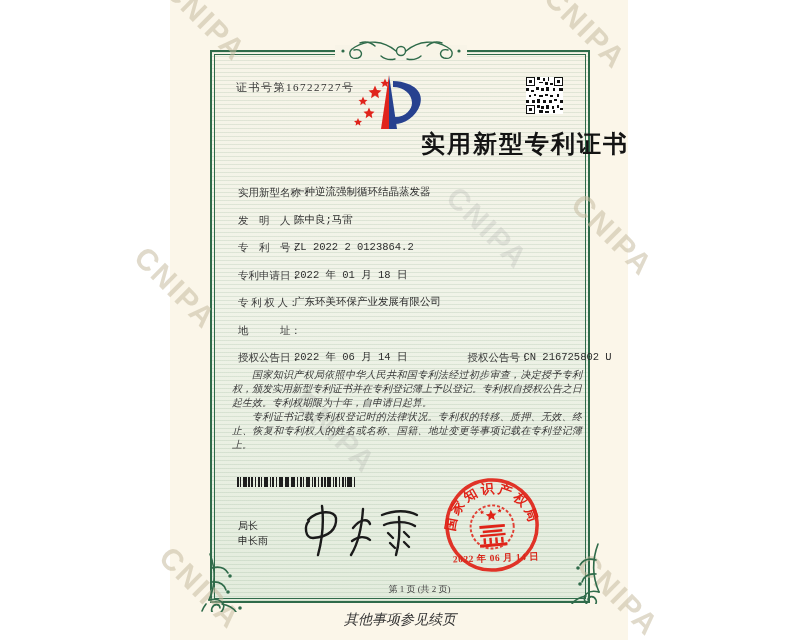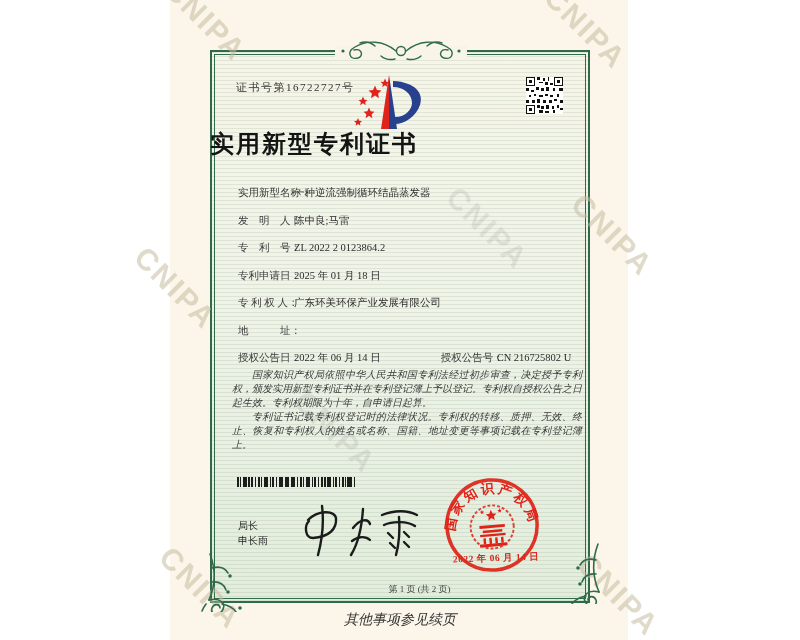--- a/index.html
+++ b/index.html
@@ -19,26 +19,26 @@
   .wm{position:absolute;font-family:"Liberation Sans","DejaVu Sans",sans-serif;
       font-weight:bold;font-size:30px;letter-spacing:2px;white-space:nowrap;
       transform:translate(-50%,-50%) rotate(45deg);pointer-events:none;}
   .wm.cream{color:rgba(198,188,160,0.55);}
   .wm.gray{color:rgba(150,150,150,0.20);}
   
   .content{position:absolute;left:210px;top:50px;width:419px;height:553px;z-index:4;}
   .cert-number{position:absolute;left:26px;top:30px;font-size:11px;letter-spacing:1.5px;color:#333;}
   .logo{position:absolute;left:142px;top:24px;width:78px;height:60px;}
   .qr{position:absolute;left:316px;top:27px;width:37px;height:37px;}
-  .title{position:absolute;left:0;top:78px;width:100%;text-align:left;
+  .title{position:absolute;left:0;top:78px;width:100%;text-align:right;
          font-size:24px;font-weight:bold;letter-spacing:2px;color:#141414;}
   .fields{position:absolute;left:28px;top:137px;width:330px;font-size:10.5px;line-height:11px;}
   .frow{display:flex;margin-bottom:16.5px;white-space:nowrap;}
   .lbl{display:inline-block;width:56px;flex:0 0 56px;color:#3a3a3a;}
-  .val{color:#2c2c2c;}
+  .val{color:#2c2c2c;font-family:Liberation Mono, monospace;}
   .grant2{margin-left:60px;}
   .paras{position:absolute;left:22px;top:318px;width:350px;font-size:10px;line-height:14px;
          font-style:italic;color:#3a3a3a;text-align:justify;}
   .paras p{margin:0;text-indent:2em;}
   .barcode{position:absolute;left:27px;top:427px;width:118px;height:10px;
        background:
         repeating-linear-gradient(90deg,#1d1d1d 0 1px,transparent 1px 3px),
         repeating-linear-gradient(90deg,#1d1d1d 0 2px,transparent 2px 7px),
         repeating-linear-gradient(90deg,#1d1d1d 0 1px,transparent 1px 11px);}
   .signer{position:absolute;left:28px;top:468px;font-size:10px;line-height:15px;color:#222;}
@@ -153,21 +153,21 @@
       <div class="frow">
         <span class="lbl">发　明　人：</span>
         <span class="val">陈中良;马雷</span>
       </div>
       <div class="frow">
         <span class="lbl">专　利　号：</span>
         <span class="val">ZL 2022 2 0123864.2</span>
       </div>
       <div class="frow">
         <span class="lbl">专利申请日：</span>
-        <span class="val">2025 年 01 月 18 日</span>
+        <span class="val">2022 年 01 月 18 日</span>
       </div>
       <div class="frow">
         <span class="lbl">专 利 权 人：</span>
         <span class="val">广东环美环保产业发展有限公司</span>
       </div>
       <div class="frow">
         <span class="lbl">地　　　址：</span>
       </div>
       <div class="frow">
         <span class="lbl">授权公告日：</span>

